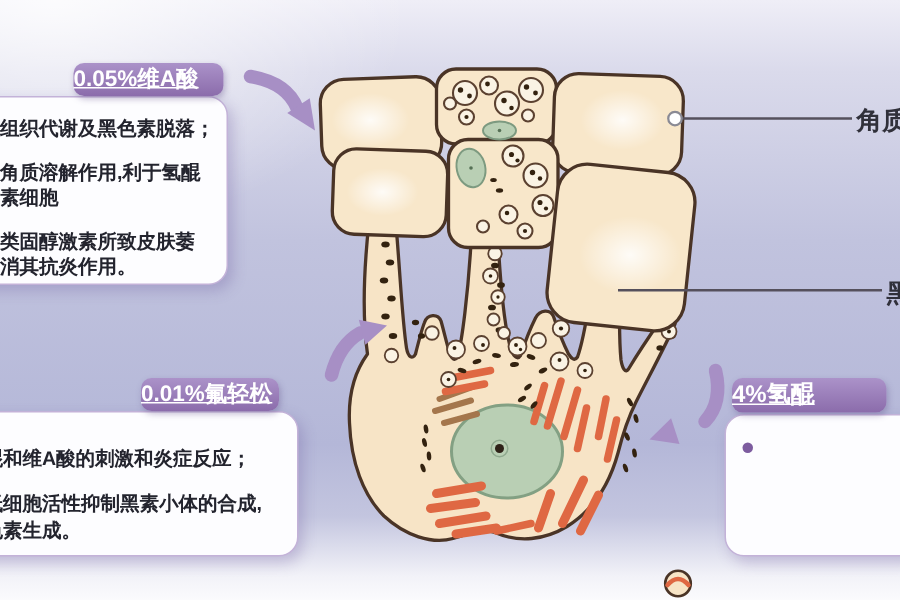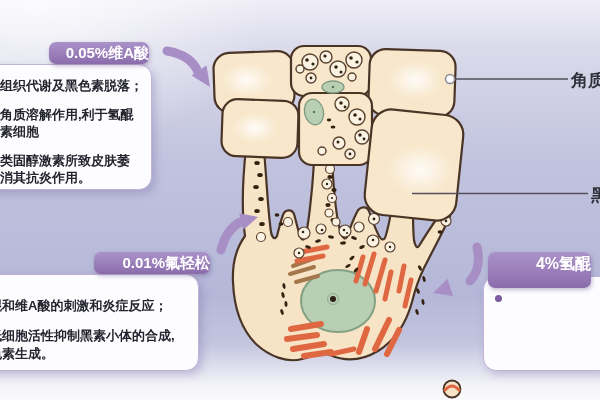--- a/index.html
+++ b/index.html
@@ -9,41 +9,41 @@
     font-weight:700;
     background:
       radial-gradient(ellipse 340px 220px at 6% 0%, rgba(255,255,255,.8), rgba(255,255,255,0) 70%),
       linear-gradient(180deg,#efeef7 0%, #dadaeb 12%, #c1c3de 40%, #b4b7d8 74%, #c3c5df 86%, #f2f2f8 96%, #fbfbfd 100%);
   }
   .stage svg{position:absolute;left:0;top:0;}
   
   .plabel{
     position:absolute;height:22px;border-radius:7px;
     background:linear-gradient(180deg,#ab92c9,#8b6cab);
-    color:#fff;font-size:15px;line-height:22px;text-align:right;
+    color:#fff;font-size:15px;line-height:22px;text-align:left;
     box-shadow:1px 2px 4px rgba(90,70,130,.35);
-    z-index:5;white-space:nowrap;
+    z-index:5;white-space:nowrap;text-decoration:underline;
   }
   .wbox{
     position:absolute;background:#fdfdff;border:1.5px solid #c3b2d8;border-radius:13px;
     box-shadow:3px 4px 9px rgba(100,80,150,.28);
     color:#23242e;font-size:13px;line-height:17px;z-index:4;
     box-sizing:border-box;
   }
   .bitem{position:relative;white-space:pre-line;margin-bottom:12px;}
   .bitem .bullet{
     position:absolute;left:-13px;top:5px;width:7px;height:7px;border-radius:50%;
     background:#7d5c9f;
   }
   #box-tret{left:-38px;top:64px;width:190px;height:126px;padding:12px 8px 0 24px;}
   #box-fluo{left:-38px;top:274px;width:237px;height:97px;padding:22px 8px 0 26px;line-height:18px;}
   #box-hydro{left:483px;top:276px;width:130px;height:95px;padding:13px 4px 0 24px;line-height:17.5px;}
   #label-tret{left:49px;top:42px;width:100px;}
-  #label-fluo{left:94px;top:252px;width:116px;}
-  #label-hydro{left:488px;top:252px;width:103px;height:36px;line-height:23px;font-size:16px;}
+  #label-fluo{left:94px;top:252px;width:92px;}
+  #label-hydro{left:488px;top:252px;width:103px;height:23px;line-height:23px;font-size:16px;}
   
   .struct-label{
     position:absolute;color:#30303a;font-size:17px;white-space:nowrap;z-index:3;
   }
   #lbl-keratinocyte{left:571px;top:69px;}
   #lbl-melanocyte{left:591px;top:184px;}
 </style>
 </head>
 <body>
 

